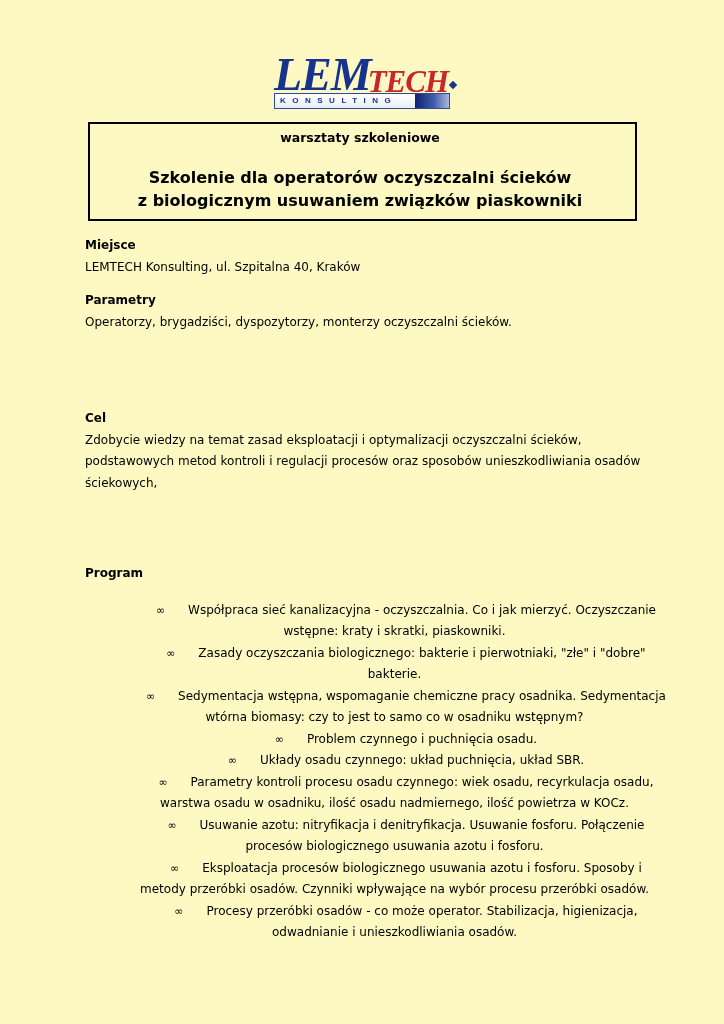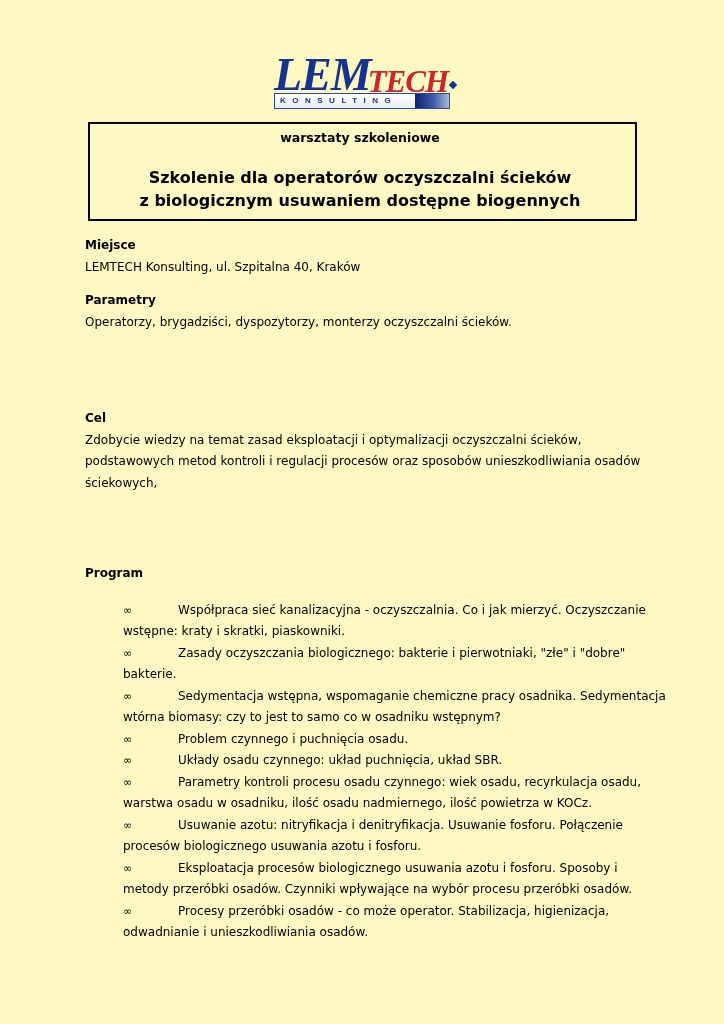--- a/index.html
+++ b/index.html
@@ -73,21 +73,21 @@
   
   .content{margin:0 58px 0 85px;}
   .sec-heading{font-weight:bold;}
   .section-miejsce{margin-top:14px;}
   .section-termin{margin-top:11px;}
   .section-uczestnicy{margin-top:12px;}
   .section-cel{margin-top:75px;}
   .section-program{margin-top:69px;}
   
   .program-list{margin:15px 0 0 38px;}
-  .program-item{margin:0;}
+  .program-item{margin:0;text-align:center;}
   .bullet{
     display:inline-block;
     width:55px;
     font-size:11px;
   }
 </style>
 </head>
 <body>
 
 <div class="page">
@@ -101,21 +101,21 @@
         <span class="konsulting-label">KONSULTING</span>
         <span class="bar-gradient"></span>
       </div>
     </div>
   </div>
 
   <div class="header-box">
     <div class="kicker">warsztaty szkoleniowe</div>
     <div class="course-title">
       <div>Szkolenie dla operatorów oczyszczalni ścieków</div>
-      <div>z biologicznym usuwaniem dostępne biogennych</div>
+      <div>z biologicznym usuwaniem związków piaskowniki</div>
     </div>
   </div>
 
   <div class="content">
 
     <div class="section-miejsce">
       <div class="sec-heading">Miejsce</div>
       <div>LEMTECH Konsulting, ul. Szpitalna 40, Kraków</div>
     </div>
 

